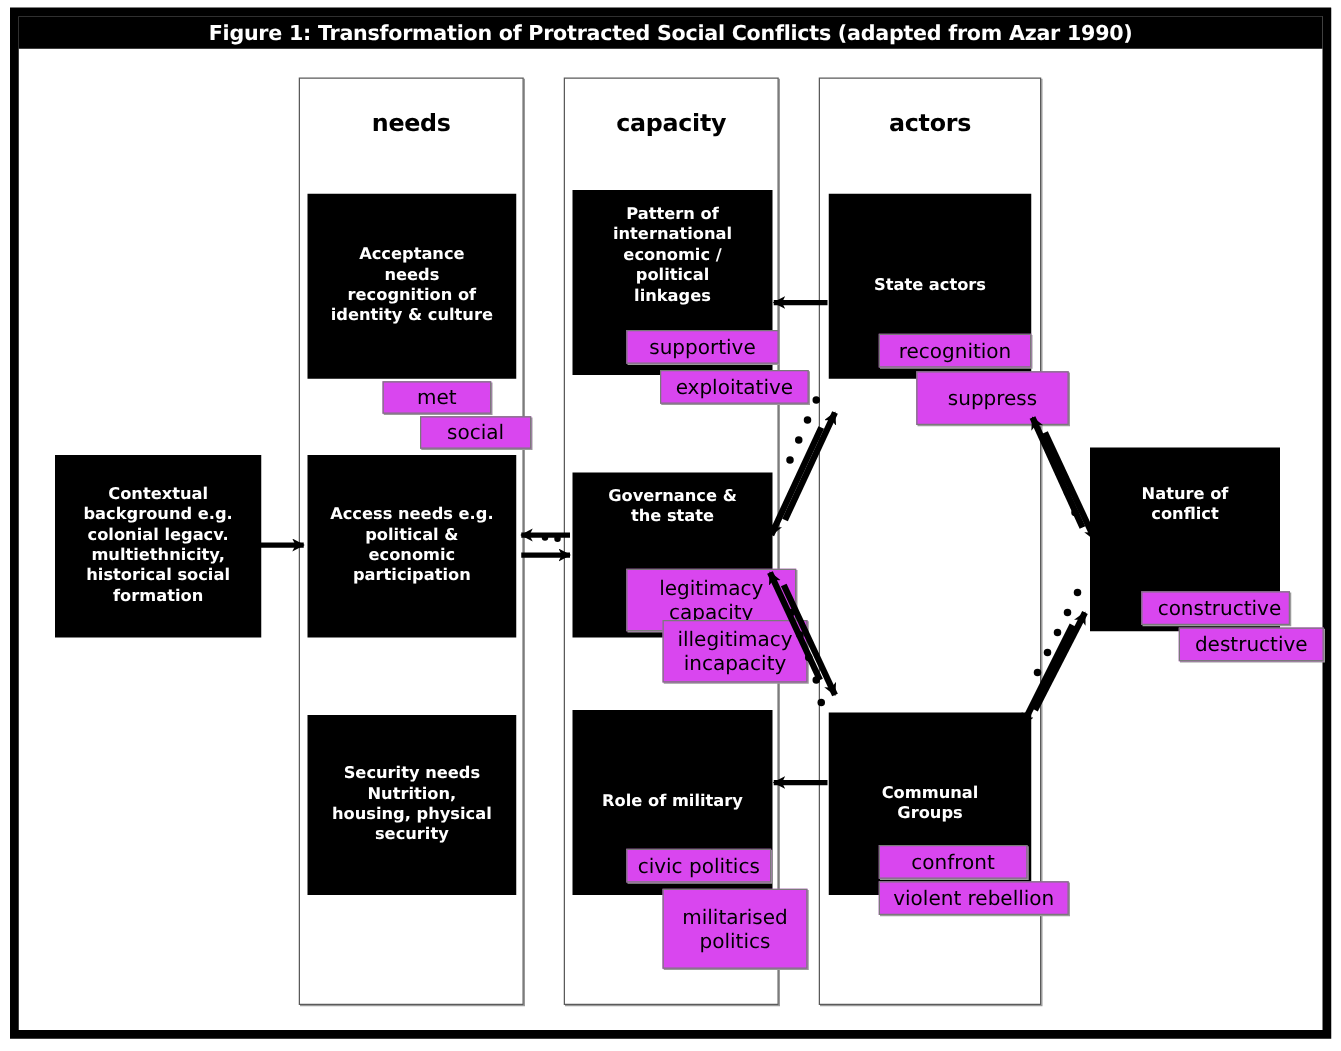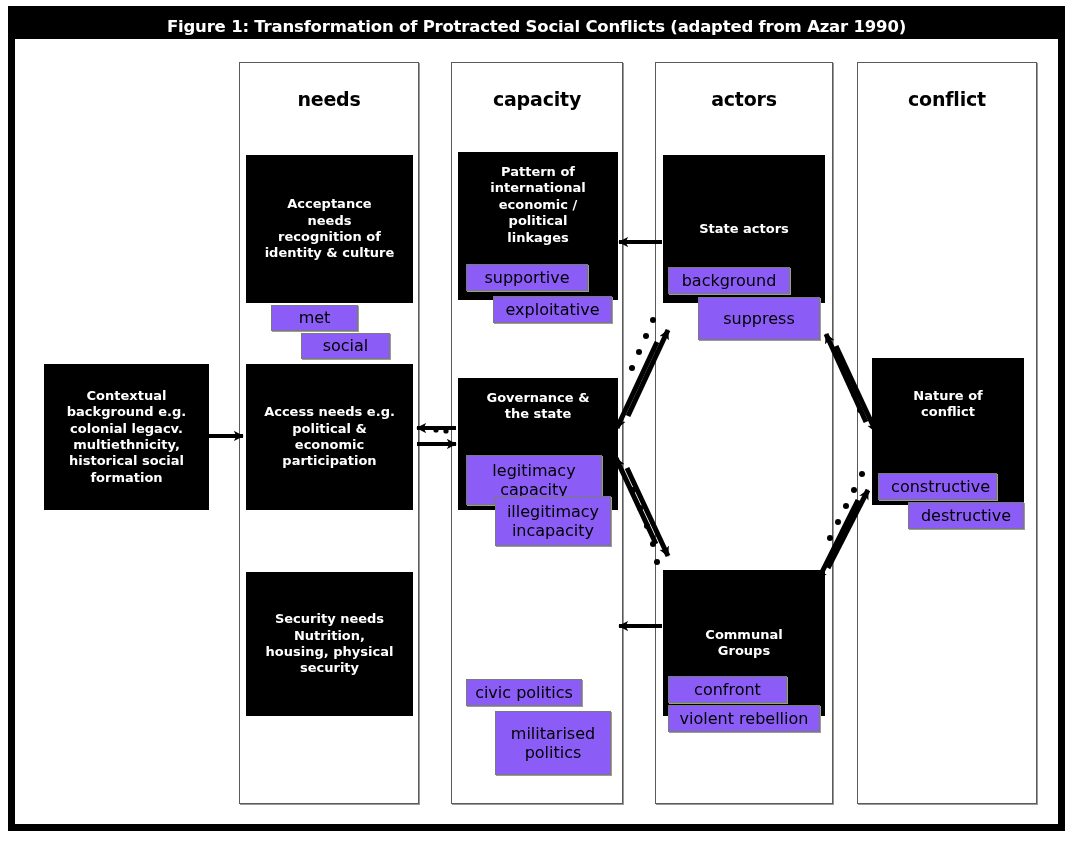--- a/index.html
+++ b/index.html
@@ -82,34 +82,35 @@
     line-height:1.26;
     padding:6px 18px;
     z-index:2;
   }
   .blk.topalign{align-items:flex-start;padding-top:12px;}
   .blk .txt{width:100%;}
 
   
   .tag{
     position:absolute;
-    background:#8b5cf6;
+    background:#d946ef;
     color:#000000;
     border:1px solid #7a7a7a;
     box-shadow:1px 1px 0 #9b9b9b;
     box-sizing:border-box;
     display:flex;
     align-items:center;
     justify-content:center;
     text-align:center;
     font-size:16px;
     font-weight:normal;
     line-height:1.2;
     padding:2px 6px;
     z-index:4;
+    margin-left:35px;
   }
 
   
   #arrows{
     position:absolute;
     left:0;top:0;
     width:1073px;height:841px;
     z-index:5;
     pointer-events:none;
   }
@@ -125,23 +126,20 @@
 
   <div class="column" id="col-needs">
     <div class="col-head">needs</div>
   </div>
   <div class="column" id="col-capacity">
     <div class="col-head">capacity</div>
   </div>
   <div class="column" id="col-actors">
     <div class="col-head">actors</div>
   </div>
-  <div class="column" id="col-conflict">
-    <div class="col-head">conflict</div>
-  </div>
 
   <div class="blk" style="left:44px;top:364px;width:165px;height:146px;">
     <span class="txt">Contextual background e.g. colonial legacv. multiethnicity, historical social formation</span>
   </div>
 
   <div class="blk" style="left:246px;top:155px;width:167px;height:148px;">
     <span class="txt">Acceptance needs recognition of identity &amp; culture</span>
   </div>
   <div class="tag" style="left:271px;top:305px;width:87px;height:26px;">
     <span>met</span>
@@ -171,32 +169,35 @@
   <div class="blk topalign" style="left:458px;top:378px;width:160px;height:132px;">
     <span class="txt">Governance &amp; the state</span>
   </div>
   <div class="tag" style="left:466px;top:455px;width:136px;height:50px;">
     <span>legitimacy capacity</span>
   </div>
   <div class="tag" style="left:495px;top:496px;width:116px;height:50px;">
     <span>illegitimacy incapacity</span>
   </div>
 
+  <div class="blk" style="left:458px;top:568px;width:160px;height:148px;">
+    <span class="txt">Role of military</span>
+  </div>
   <div class="tag" style="left:466px;top:679px;width:116px;height:27px;">
     <span>civic politics</span>
   </div>
   <div class="tag" style="left:495px;top:711px;width:116px;height:64px;">
     <span>militarised politics</span>
   </div>
 
   <div class="blk" style="left:663px;top:155px;width:162px;height:148px;">
     <span class="txt">State actors</span>
   </div>
   <div class="tag" style="left:668px;top:267px;width:122px;height:27px;">
-    <span>background</span>
+    <span>recognition</span>
   </div>
   <div class="tag" style="left:698px;top:297px;width:122px;height:43px;">
     <span>suppress</span>
   </div>
 
   <div class="blk" style="left:663px;top:570px;width:162px;height:146px;">
     <span class="txt">Communal Groups</span>
   </div>
   <div class="tag" style="left:668px;top:676px;width:119px;height:27px;">
     <span>confront</span>

